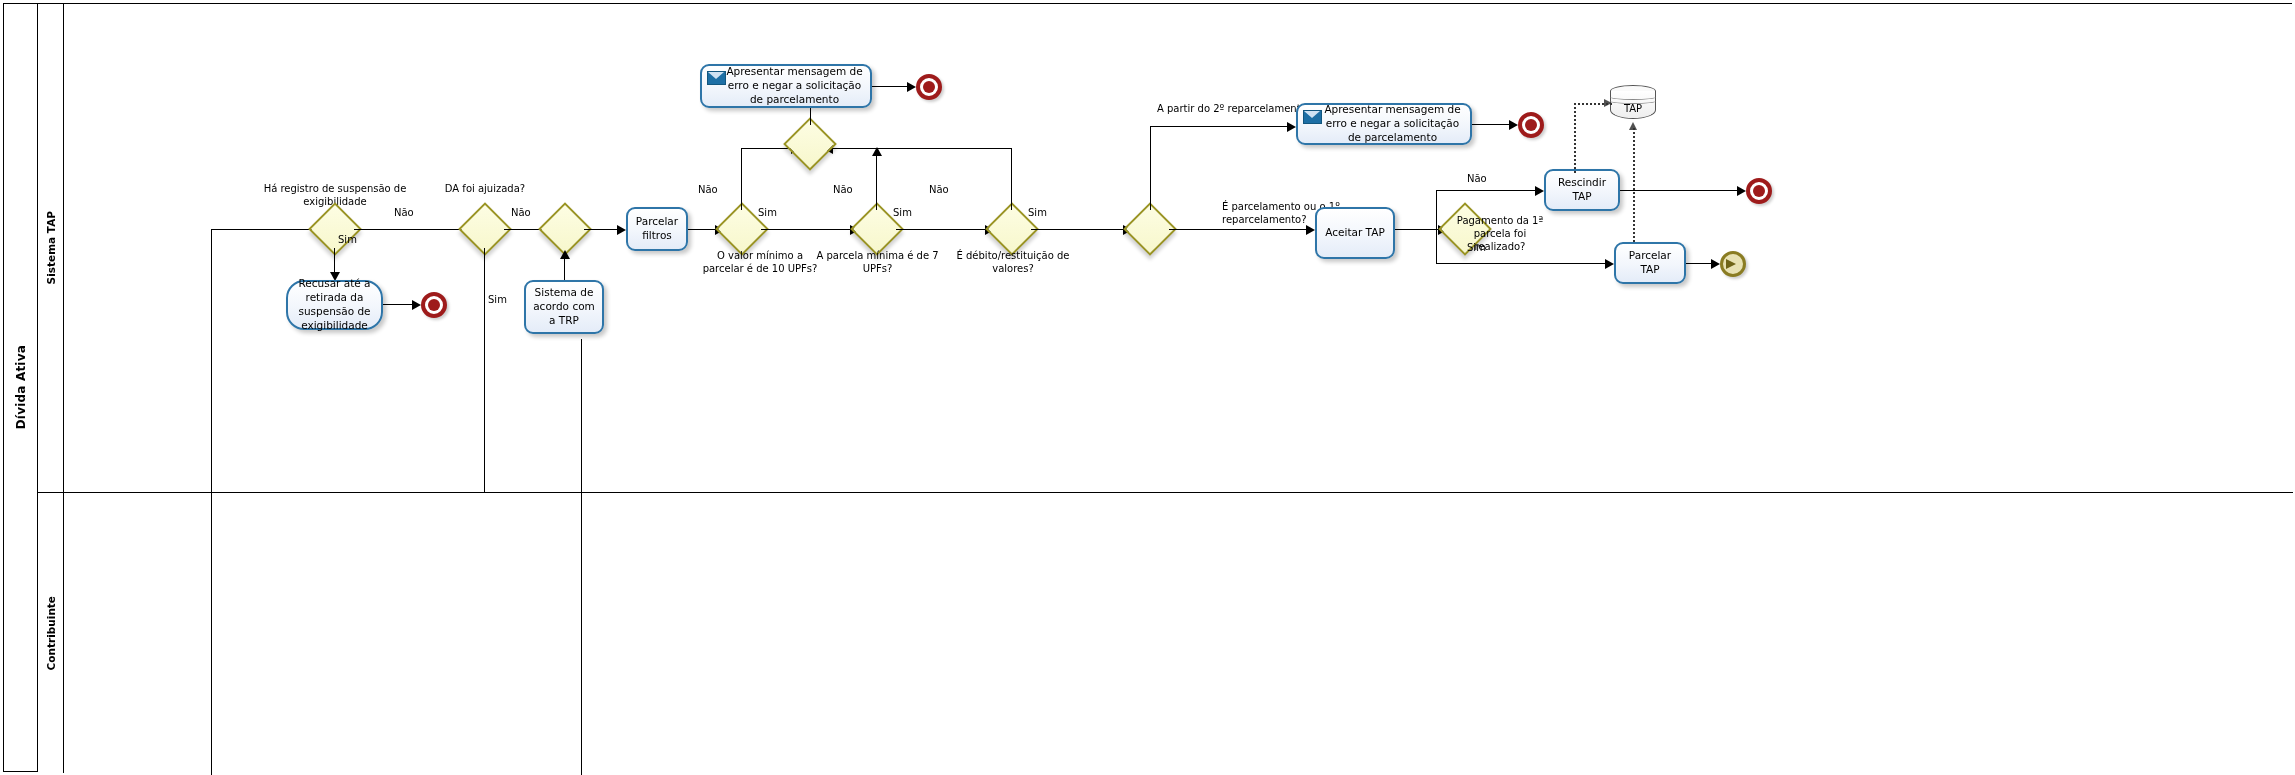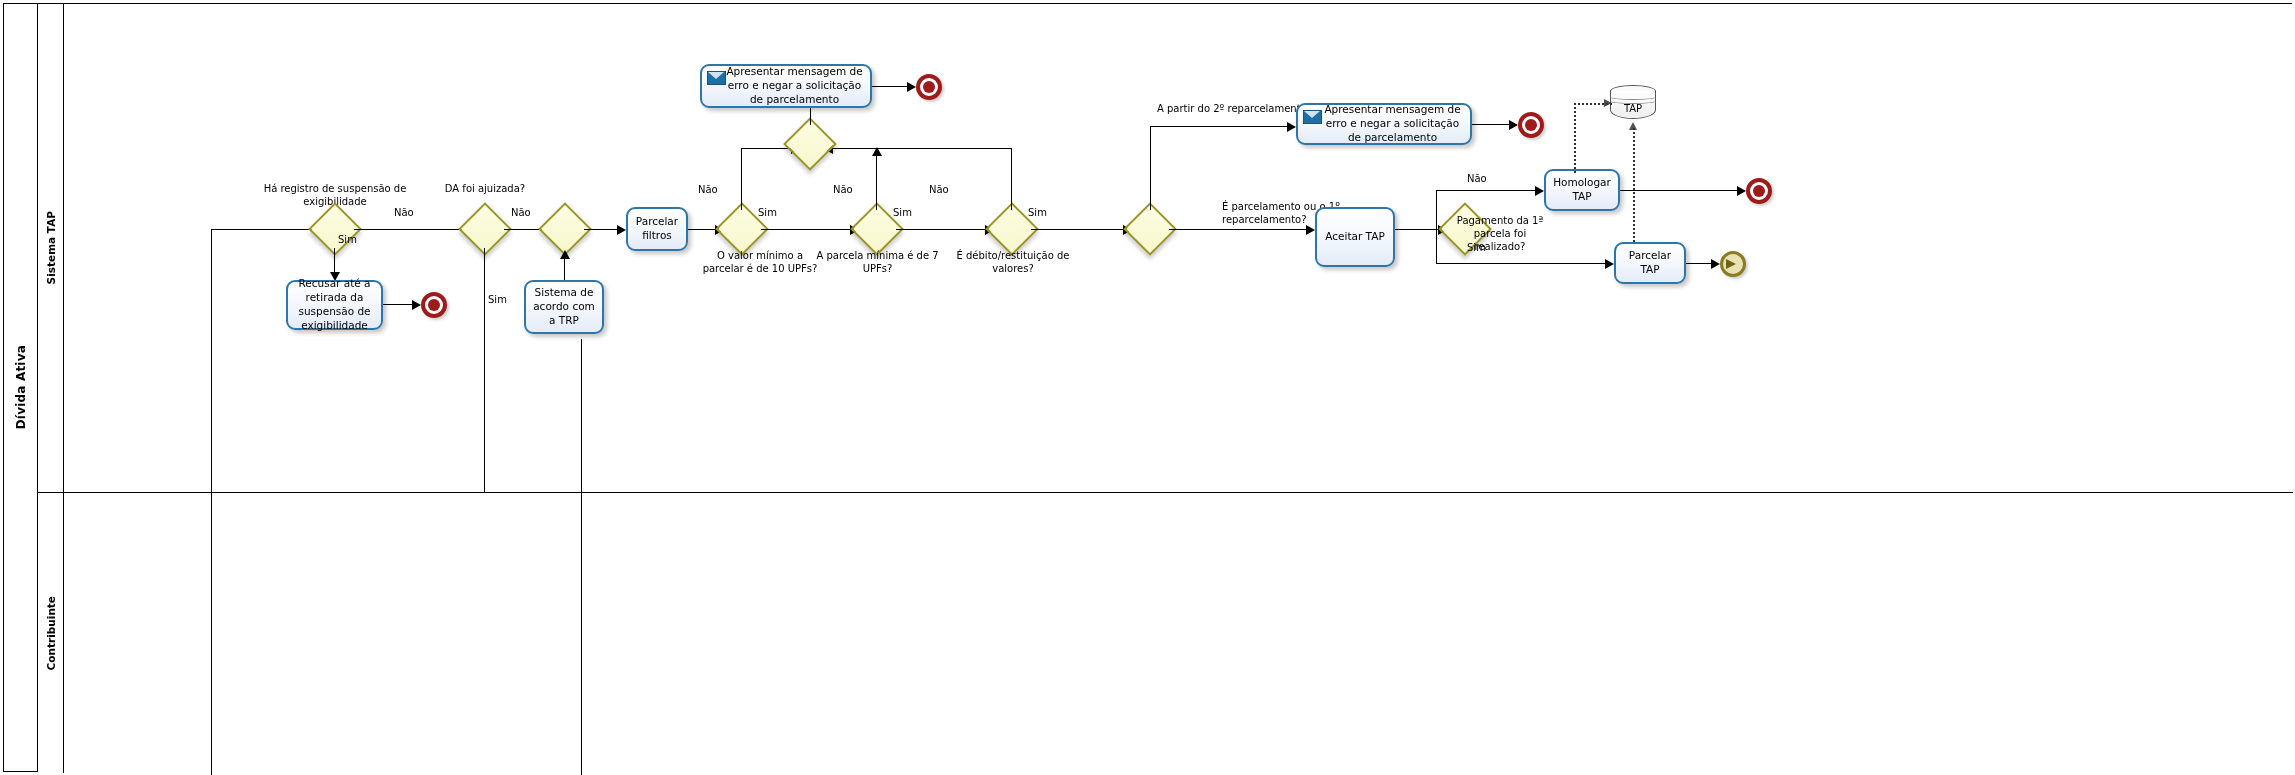--- a/index.html
+++ b/index.html
@@ -98,21 +98,21 @@
         <div class="gw" style="left:252px;top:206px;"></div>
 
         <div class="flowlbl" style="left:330px;top:203px;">Não</div>
         <div class="conn h" style="left:290px;top:225px;width:124px;"></div>
         <div class="arw r" style="left:411px;top:220.5px;"></div>
 
         <div class="flowlbl" style="left:274px;top:230px;">Sim</div>
         <div class="conn v" style="left:270px;top:244px;height:28px;"></div>
         <div class="arw d" style="left:265.5px;top:268px;"></div>
 
-        <div class="task" style="left:222px;top:276px;width:97px;height:50px;">
+        <div class="task" style="left:222px;top:276px;width:97px;height:50px;border-radius:18px;">
           <span class="lbl">Recusar até a retirada da suspensão de exigibilidade</span>
         </div>
         <div class="conn h" style="left:319px;top:300px;width:33px;"></div>
         <div class="arw r" style="left:348px;top:295.5px;"></div>
         <div class="ev end" style="left:357px;top:288px;"></div>
 
         <div class="gwlbl" style="left:376px;top:178px;width:90px;">DA foi ajuizada?</div>
         <div class="gw" style="left:402px;top:206px;"></div>
 
         <div class="flowlbl" style="left:447px;top:203px;">Não</div>
@@ -197,36 +197,36 @@
           <span class="lbl">Apresentar mensagem de erro e negar a solicitação de parcelamento</span>
         </div>
         <div class="conn h" style="left:1408px;top:120px;width:40px;"></div>
         <div class="arw r" style="left:1445px;top:115.5px;"></div>
         <div class="ev end" style="left:1454px;top:108px;"></div>
 
         <div class="conn h" style="left:1105px;top:225px;width:140px;"></div>
         <div class="arw r" style="left:1242px;top:220.5px;"></div>
         <div class="gwlbl" style="left:1158px;top:196px;width:120px;text-align:left;">É parcelamento ou o 1º reparcelamento?</div>
 
-        <div class="task" style="left:1251px;top:203px;width:80px;height:60px;">
+        <div class="task" style="left:1251px;top:203px;width:80px;height:52px;">
           <span class="lbl">Aceitar TAP</span>
         </div>
         <div class="conn h" style="left:1331px;top:225px;width:46px;"></div>
         <div class="arw r" style="left:1374px;top:220.5px;"></div>
 
         <div class="gw" style="left:1382px;top:206px;"></div>
         <div class="gwlbl" style="left:1392px;top:210px;width:88px;text-align:center;">Pagamento da 1ª parcela foi realizado?</div>
 
         <div class="flowlbl" style="left:1403px;top:169px;">Não</div>
         <div class="conn v" style="left:1372px;top:186px;height:39px;"></div>
         <div class="conn h" style="left:1372px;top:186px;width:102px;"></div>
         <div class="arw r" style="left:1471px;top:181.5px;"></div>
 
         <div class="task" style="left:1480px;top:165px;width:76px;height:42px;">
-          <span class="lbl">Homologar TAP</span>
+          <span class="lbl">Rescindir TAP</span>
         </div>
         <div class="conn h" style="left:1556px;top:186px;width:120px;"></div>
         <div class="arw r" style="left:1673px;top:181.5px;"></div>
         <div class="ev end" style="left:1682px;top:174px;"></div>
 
         <div class="flowlbl" style="left:1403px;top:238px;">Sim</div>
         <div class="conn v" style="left:1372px;top:225px;height:35px;"></div>
         <div class="conn h" style="left:1372px;top:259px;width:172px;"></div>
         <div class="arw r" style="left:1541px;top:254.5px;"></div>
 

